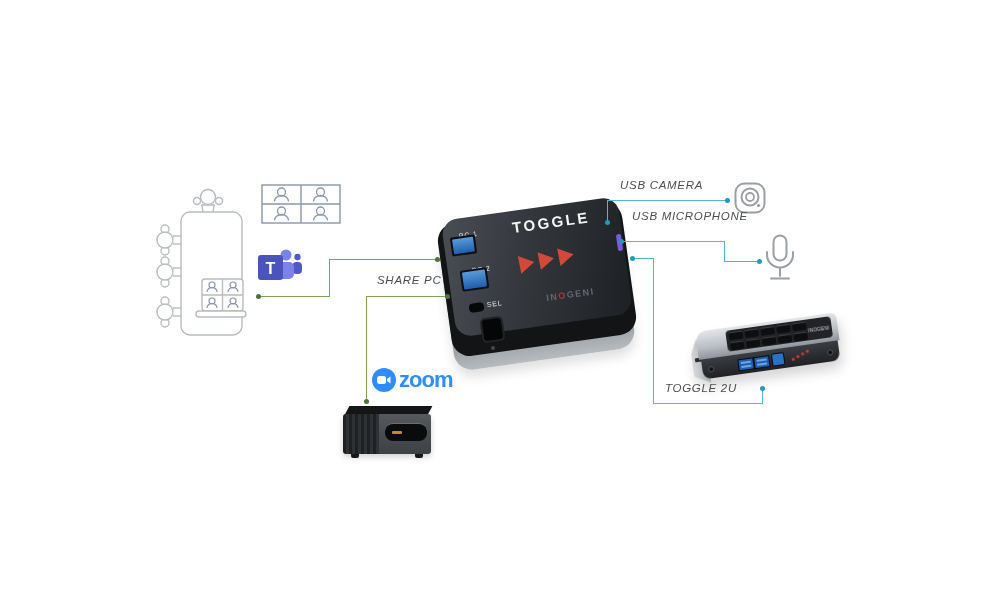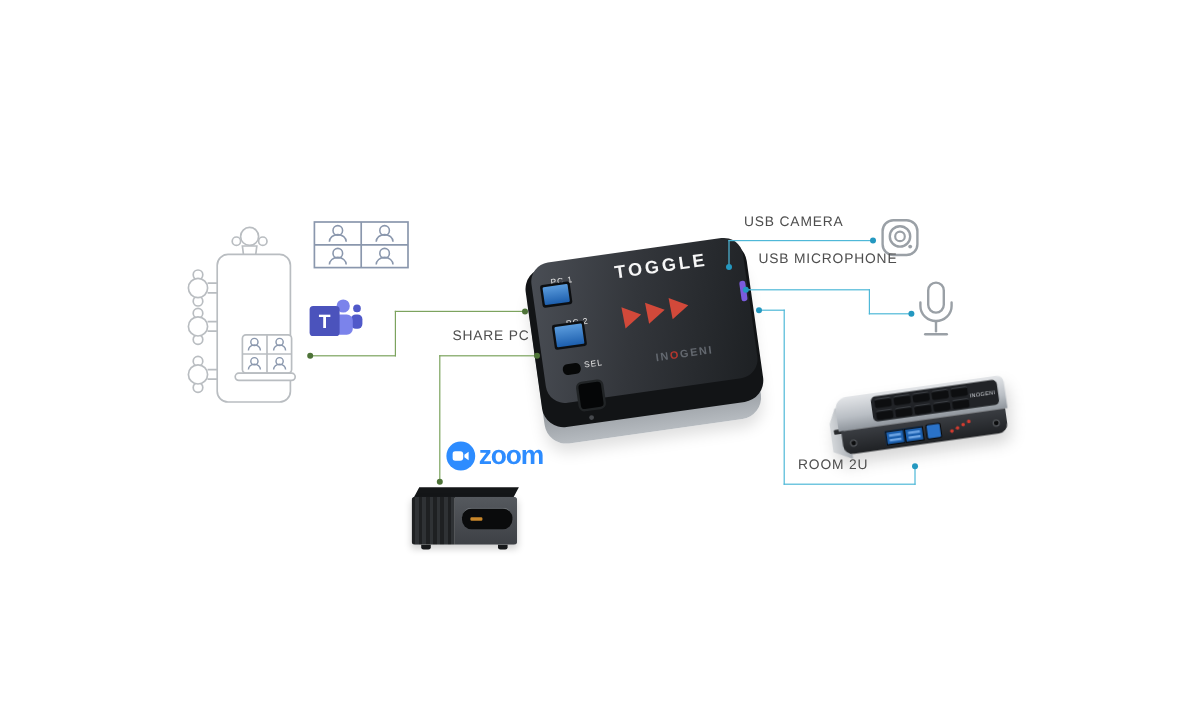--- a/index.html
+++ b/index.html
@@ -7,21 +7,21 @@
     --blue-line:#4fb8d8;  --blue-dot:#2498c0;
     --label:#4e4e4e; --zoom-blue:#2d8cff;
     --teams-square:#4b53bc; --teams-person:#7b83eb; --teams-person2:#5059c9;
     --red-arrow:#d2493a; --brand-red:#b5372e;
     --line-art:#b9bdc1; --people-blue:#8a97ad; --icon-gray:#9aa0a6;
   }
   html,body{margin:0;padding:0;background:#fff;}
   .canvas{position:relative;width:1000px;height:600px;background:#fff;overflow:hidden;
           font-family:"Liberation Sans",sans-serif;}
   .pos{position:absolute;}
-  .lbl{position:absolute;font-size:11.5px;letter-spacing:.7px;color:var(--label);white-space:nowrap;}
+  .lbl{position:absolute;font-size:11.5px;letter-spacing:.7px;color:var(--label);white-space:nowrap;font-style:italic;}
   
   .conn i{position:absolute;display:block;}
   .seg.h{height:1.3px;} .seg.v{width:1.3px;}
   .g .seg{background:var(--green-line);} .g .dot{background:var(--green-dot);}
   .b .seg{background:var(--blue-line);}  .b .dot{background:var(--blue-dot);}
   .dot{width:5px;height:5px;border-radius:50%;}
   
   .toggle-wrap{position:absolute;left:440px;top:198px;width:210px;height:180px;}
   .t-rim{position:absolute;left:6px;top:26px;width:182px;height:136px;border-radius:18px;
          transform:rotate(-8deg);background:linear-gradient(180deg,#6a6f75 55%,#b6bbc0 100%);
@@ -330,15 +330,15 @@
     <i class="seg v" style="left:653px;top:258px;height:146px"></i>
     <i class="seg h" style="left:653px;top:403px;width:110px"></i>
     <i class="seg v" style="left:762px;top:388px;height:16px"></i>
     <i class="dot" style="left:630px;top:256px"></i>
     <i class="dot" style="left:760px;top:386px"></i>
   </div>
 
   <div class="lbl" style="left:620px;top:179px">USB CAMERA</div>
   <div class="lbl" style="left:632px;top:210px">USB MICROPHONE</div>
   <div class="lbl" style="left:377px;top:274px">SHARE PC</div>
-  <div class="lbl" style="left:665px;top:382px">ROOM 2U</div>
+  <div class="lbl" style="left:665px;top:382px">TOGGLE 2U</div>
 
 </div>
 
 </body></html>

